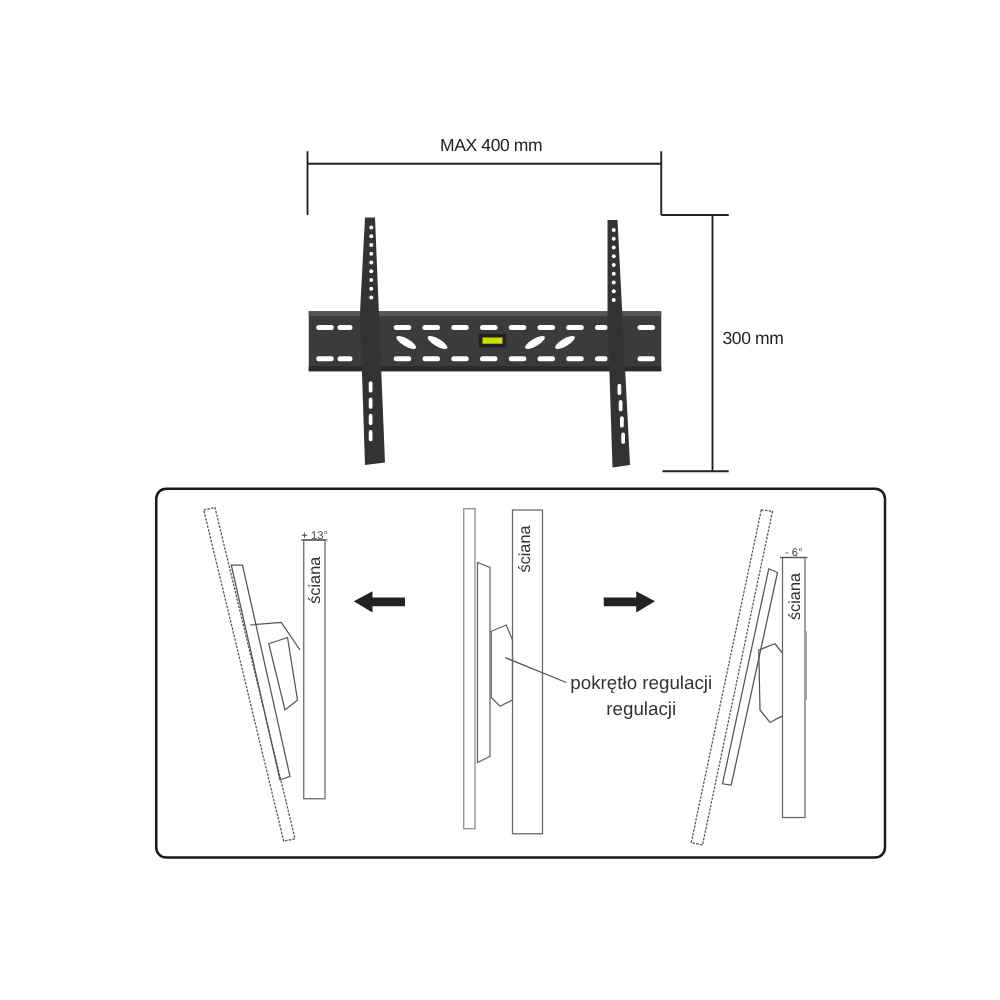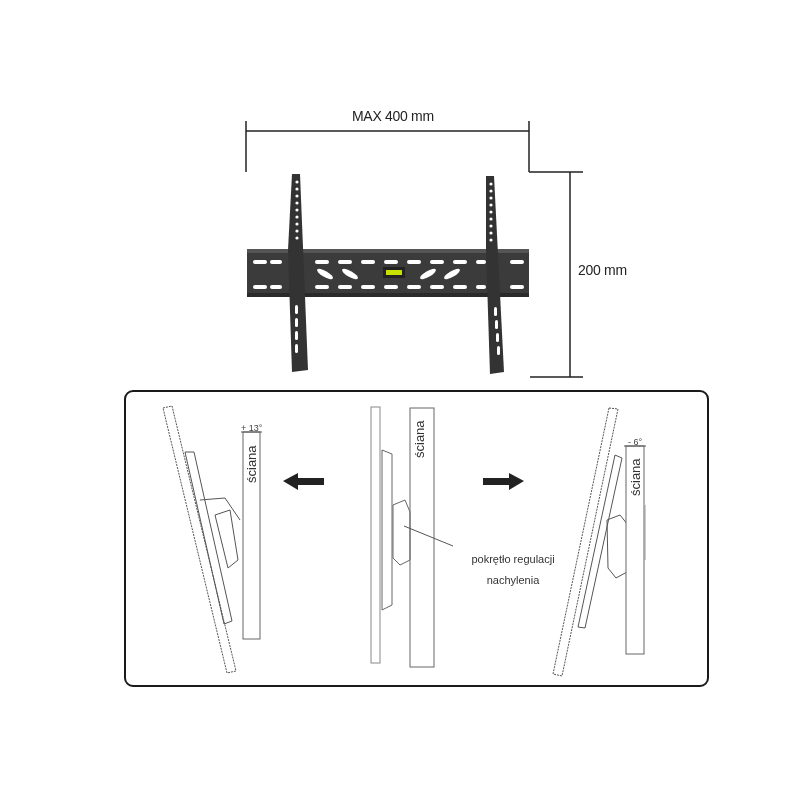--- a/index.html
+++ b/index.html
@@ -2,21 +2,21 @@
 <html><head>
   <meta charset="utf-8">
   <style>
     html, body { margin: 0; padding: 0; background: #ffffff; }
     body { width: 800px; height: 800px; position: relative; overflow: hidden; font-family: "Liberation Sans", sans-serif; color: #222; }
     .abs { position: absolute; }
     .dim-label { font-family: "Liberation Sans", sans-serif; font-size: 14px; color: #222; letter-spacing: -0.3px; }
     .panel { position: absolute; left: 124px; top: 390px; width: 585px; height: 297px; border: 2px solid #1a1a1a; border-radius: 9px; background: #fff; box-sizing: border-box; }
     .small { font-size: 9px; color: #444; }
     .wall-label { font-size: 13px; color: #333; transform: rotate(-90deg); transform-origin: left top; white-space: nowrap; }
-    .callout { font-size: 11px; color: #333; text-align: center; line-height: 21px; margin-top: 13px; }
+    .callout { font-size: 15px; color: #333; text-align: center; line-height: 21px; }
   </style>
 </head>
 <body>
 
 <div>
   <svg class="abs" style="left:0;top:0" width="800" height="390">
 
     <line x1="246" y1="121" x2="246" y2="172" stroke="#222" stroke-width="1.5"></line>
     <line x1="529" y1="121" x2="529" y2="172" stroke="#222" stroke-width="1.5"></line>
     <line x1="246" y1="131" x2="529" y2="131" stroke="#222" stroke-width="1.5"></line>
@@ -91,21 +91,21 @@
       <circle cx="491" cy="226" r="1.6"></circle>
         <circle cx="491" cy="233" r="1.6"></circle>
         <circle cx="491" cy="240" r="1.6"></circle>
       <rect x="494" y="307" width="3" height="9" rx="1.5"></rect>
         <rect x="495" y="320" width="3" height="9" rx="1.5"></rect>
       <rect x="496" y="333" width="3" height="9" rx="1.5"></rect>
         <rect x="497" y="346" width="3" height="9" rx="1.5"></rect>
     </g>
   </svg>
   <div class="abs dim-label" style="left:352px;top:108px">MAX 400 mm</div>
-  <div class="abs dim-label" style="left:578px;top:262px">200 mm</div>
+  <div class="abs dim-label" style="left:578px;top:262px">300 mm</div>
 </div>
 
 <div class="panel"></div>
 
 <svg class="abs" style="left:0;top:0" width="800" height="800">
 
   <g stroke="#555" fill="none" stroke-width="1">
     <polygon points="163,408 172,406 236,671 227,673" stroke-dasharray="2,1"></polygon>
     <polygon points="185,452 194,452 232,621 224,624"></polygon>
     <path d="M200 500 L225 498 L240 520"></path>
@@ -135,17 +135,17 @@
     <line x1="645" y1="505" x2="645" y2="560" stroke="#999"></line>
   </g>
 </svg>
 
 <div class="abs small" style="left:241px;top:423px">+ 13°</div>
 <div class="abs wall-label" style="left:244px;top:483px">ściana</div>
 
 <div class="abs wall-label" style="left:412px;top:458px">ściana</div>
 <div class="abs callout" style="left:448px;top:536px;width:130px">
   <div>pokrętło regulacji</div>
-  <div>nachylenia</div>
+  <div>regulacji</div>
 </div>
 
 <div class="abs small" style="left:628px;top:437px">- 6°</div>
 <div class="abs wall-label" style="left:628px;top:496px">ściana</div>
 
 </body></html>

